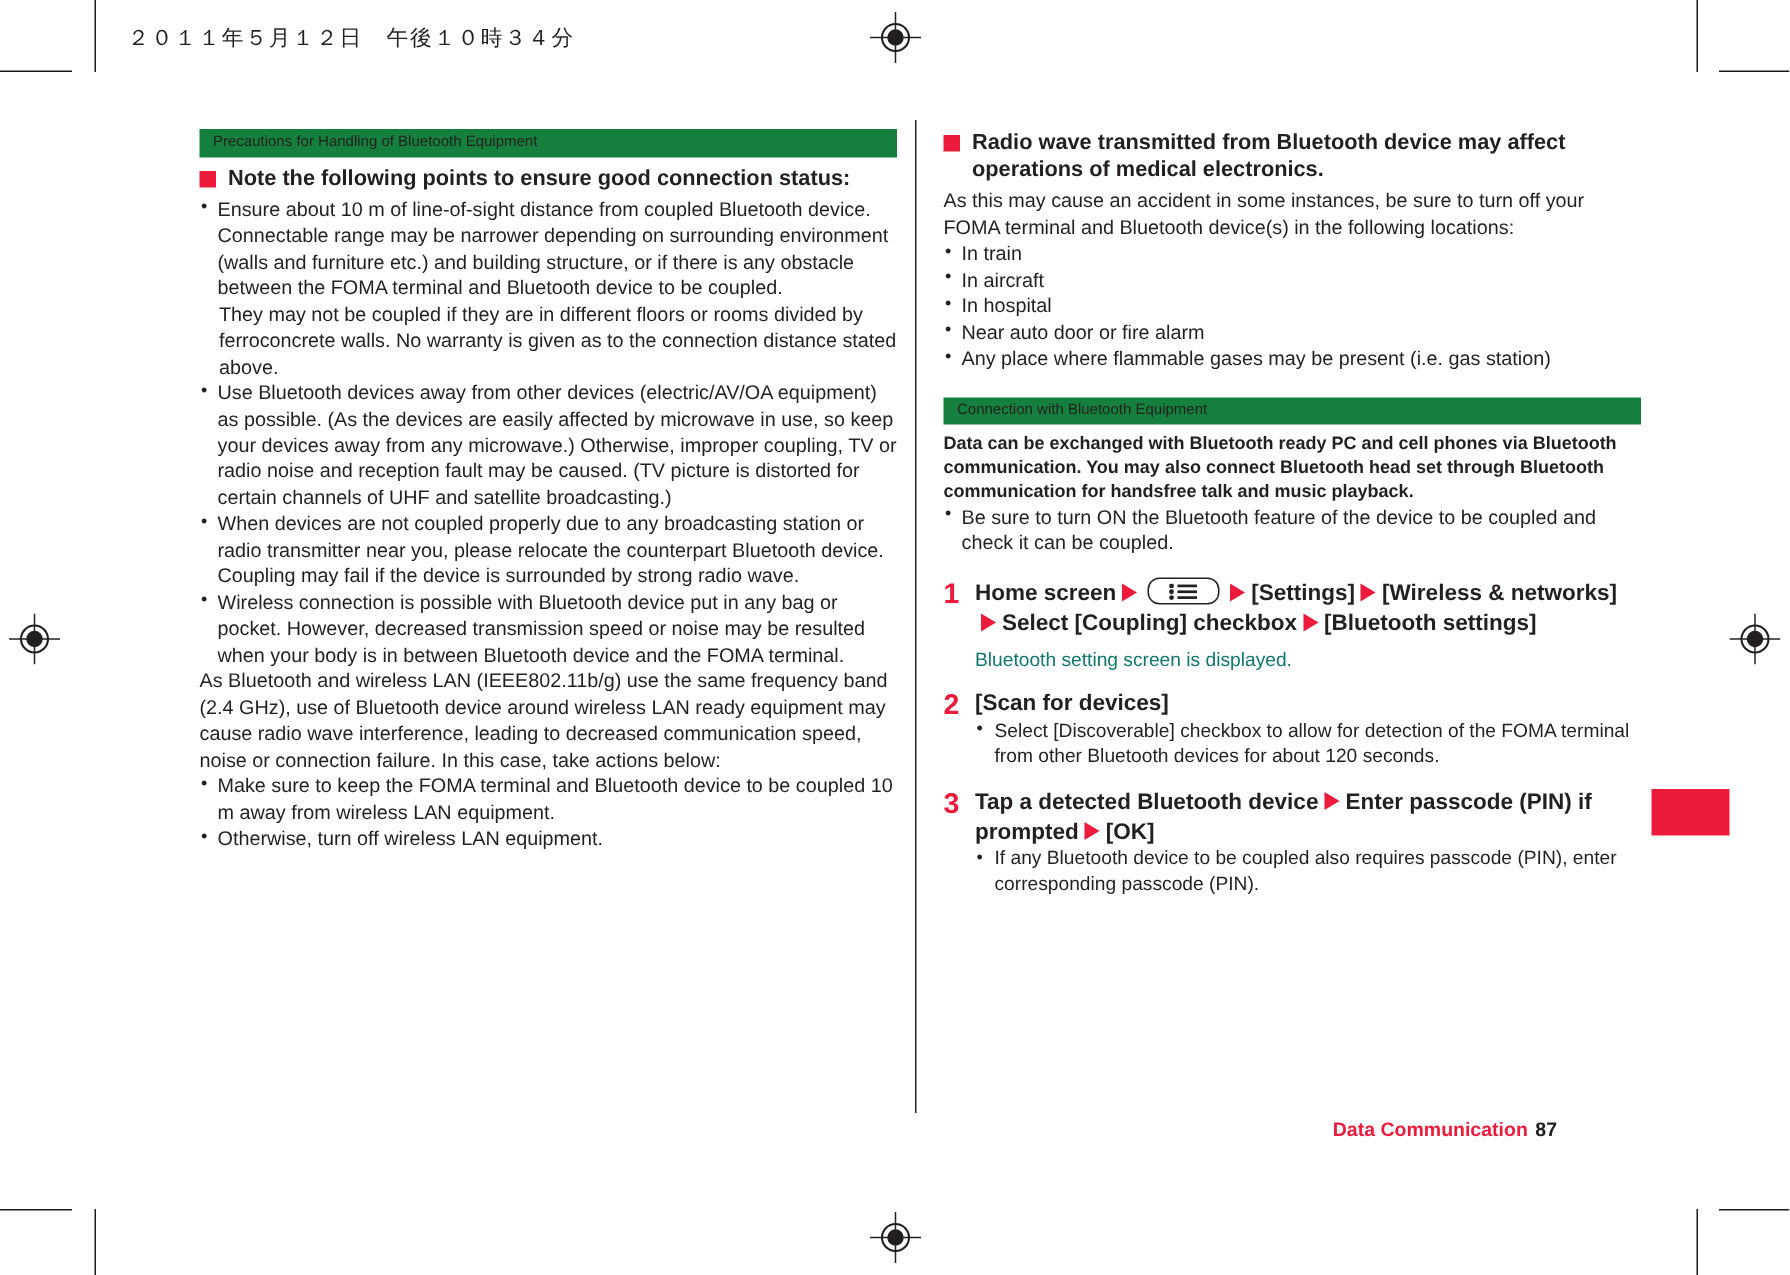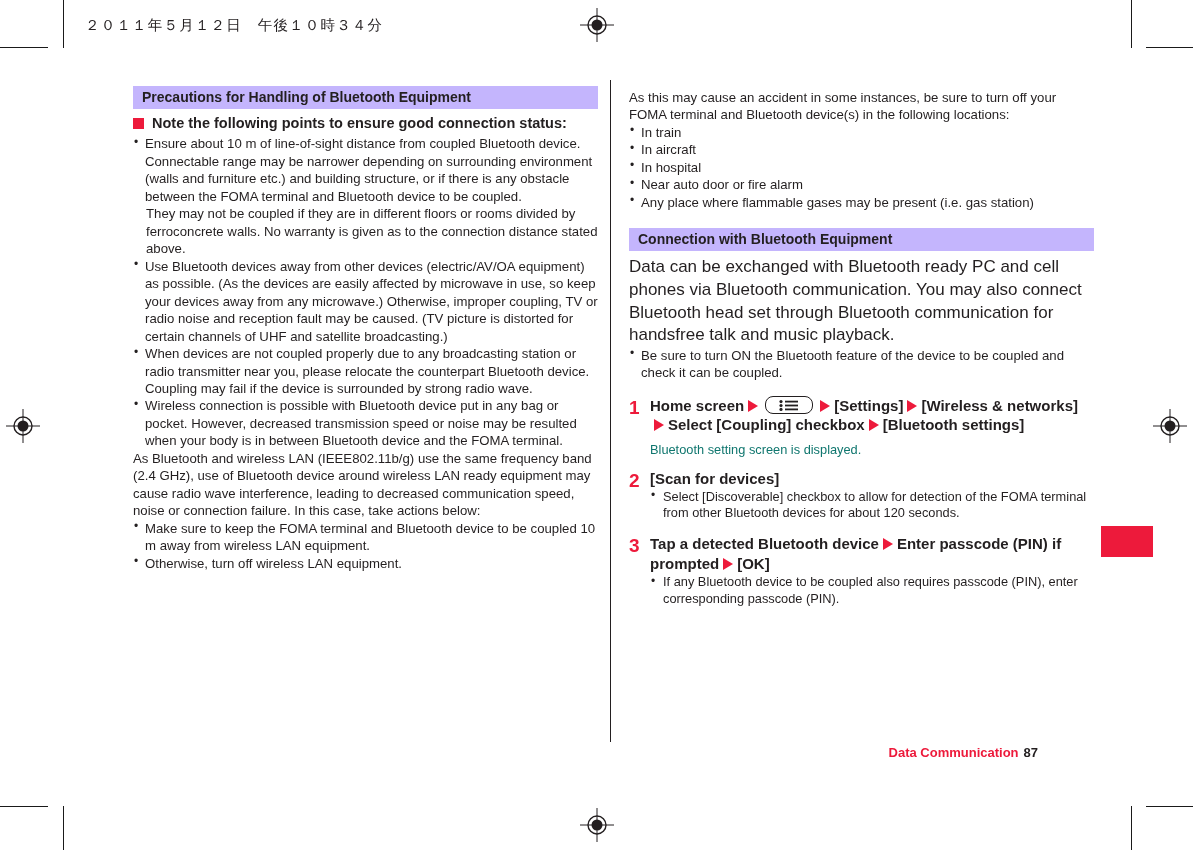--- a/index.html
+++ b/index.html
@@ -71,23 +71,23 @@
   .col {
     position: absolute;
     top: 86px;
     width: 465px;
   }
   .col-left  { left: 133px; }
   .col-right { left: 629px; }
 
   
   .band-heading {
-    background: #c4b5fd;
-    font-size: 14px;
-    font-weight: bold;
+    background: #15803d;
+    font-size: 10px;
+    font-weight: normal;
     color: #231f20;
     padding: 3px 0 4px 9px;
     line-height: 1.15;
     margin-bottom: 5px;
   }
 
   
   .sq-heading {
     display: flex;
     align-items: flex-start;
@@ -106,21 +106,21 @@
   }
   .sq-heading .sq-text { flex: 1 1 auto; }
 
   
   p.body {
     margin: 0;
     font-size: 13.2px;
     line-height: 1.325;
     color: #231f20;
   }
-  p.body.bold { font-weight: normal; font-size: 17px; }
+  p.body.bold { font-weight: bold; font-size: 12px; }
   p.indent-hang {
     margin: 0;
     font-size: 13.2px;
     line-height: 1.325;
     color: #231f20;
     padding-left: 13px;
   }
 
   
   ul.dots {
@@ -293,20 +293,24 @@
 
     <ul class="dots">
       <li>Make sure to keep the FOMA terminal and Bluetooth device to be coupled 10 m away from wireless LAN equipment.</li>
       <li>Otherwise, turn off wireless LAN equipment.</li>
     </ul>
 
   </div>
 
   <div class="col col-right">
 
+    <div class="sq-heading" style="margin-top:0;">
+      <span class="sq-mark"></span>
+      <span class="sq-text">Radio wave transmitted from Bluetooth device may affect operations of medical electronics.</span>
+    </div>
 
     <p class="body" style="margin-top:3px;">As this may cause an accident in some instances, be sure to turn off your FOMA terminal and Bluetooth device(s) in the following locations:</p>
 
     <ul class="dots">
       <li>In train</li>
       <li>In aircraft</li>
       <li>In hospital</li>
       <li>Near auto door or fire alarm</li>
       <li>Any place where flammable gases may be present (i.e. gas station)</li>
     </ul>

